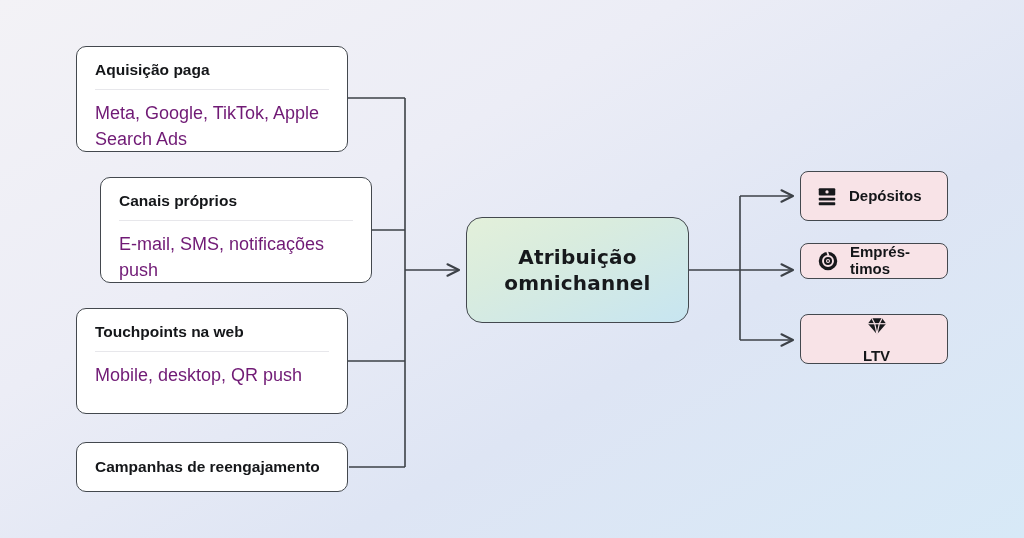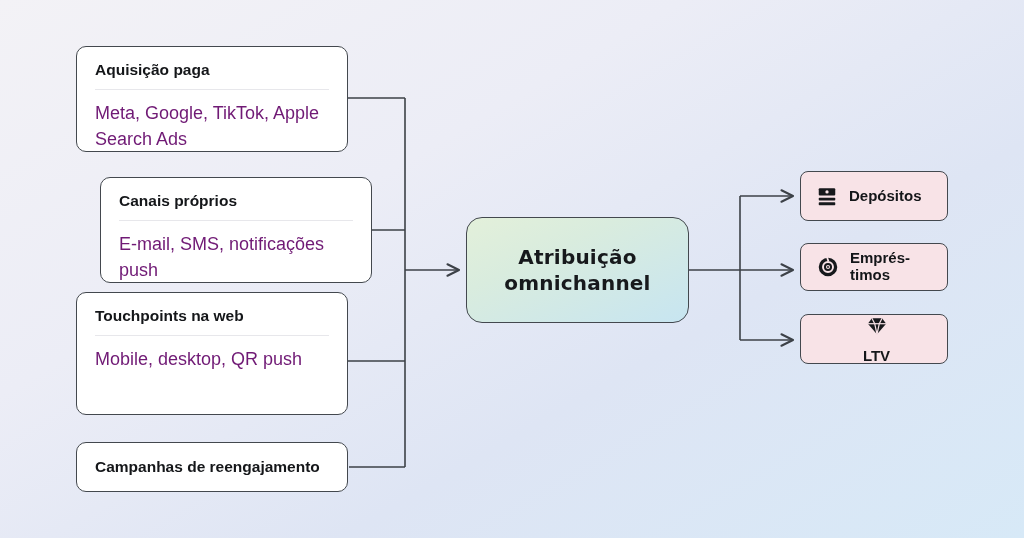--- a/index.html
+++ b/index.html
@@ -19,21 +19,21 @@
     background:#ffffff;
     border:1.5px solid #43484e;
     border-radius:10px;
   }
   .src{left:76px;width:272px;padding:13px 18px 12px;}
   .src-title{font-weight:bold;font-size:15.5px;line-height:1.25;color:#141619;}
   .src-divider{border:none;border-top:1px solid #e7e7eb;margin:10px 0 11px;}
   .src-detail{font-size:18px;line-height:1.42;color:#701a75;}
   .src-b1{top:46px;height:106px;}
   .src-b2{top:177px;height:106px;margin-left:24px;}
-  .src-b3{top:292px;height:123px;}
+  .src-b3{top:308px;height:106px;}
   .src-b4{top:442px;height:50px;display:flex;align-items:center;padding:7px 18px;}
 
   .center-node{
     left:466px;top:217px;width:223px;height:106px;
     border-radius:16px;
     background:linear-gradient(155deg,#e3f0da 0%,#d9ecde 35%,#c7e5f1 100%);
     display:flex;align-items:center;justify-content:center;text-align:center;
   }
   .center-label{
     font-family:"DejaVu Sans",sans-serif;
@@ -42,21 +42,21 @@
   }
 
   .out{
     left:800px;width:148px;
     background:#f8e3e7;
     border-radius:8px;
     display:flex;align-items:center;gap:11px;
     padding:0 10px 0 15px;
   }
   .out-1{top:171px;height:50px;}
-  .out-2{top:243px;height:48px;padding-left:16px;}
+  .out-2{top:243px;height:36px;padding-left:16px;}
   .out-3{top:314px;height:50px;flex-direction:column;}
   .out-label{font-weight:bold;font-size:15px;line-height:1.12;color:#141619;max-width:78px;}
   .icon{flex:0 0 auto;width:22px;height:22px;display:block;}
 </style>
 </head>
 <body>
 
 <div class="canvas">
 
   <svg class="connectors" viewBox="0 0 1024 538" xmlns="http://www.w3.org/2000/svg">

